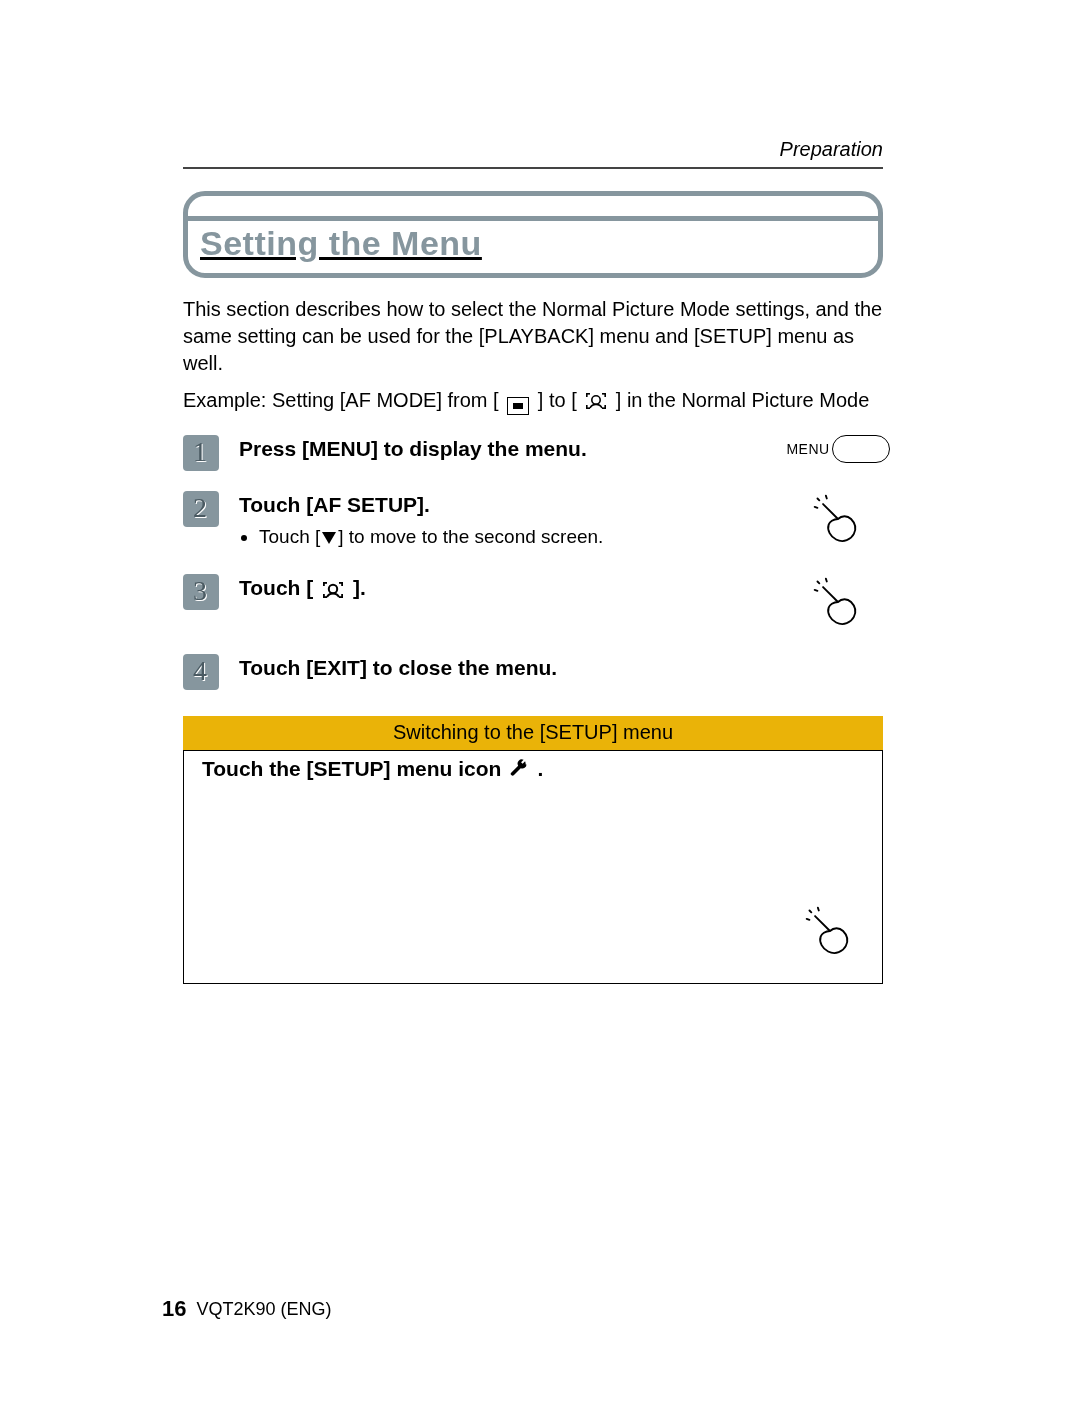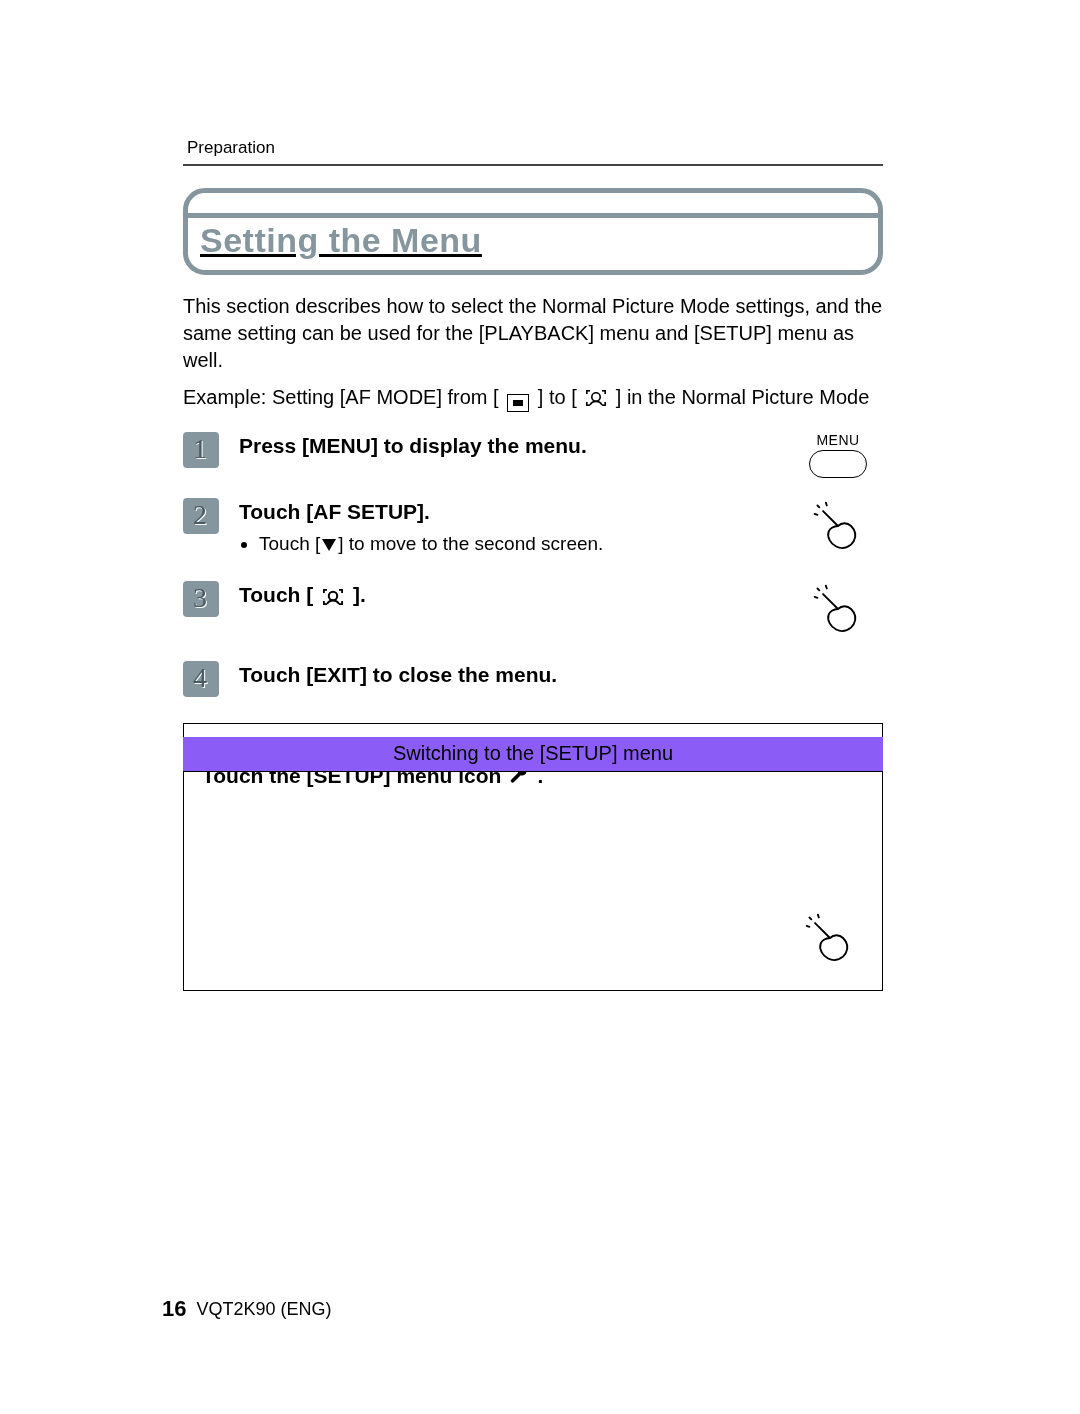--- a/index.html
+++ b/index.html
@@ -11,23 +11,25 @@
     color:#000;
     position:relative;
   }
   .page{
     position:absolute;
     left:183px;
     top:138px;
     width:700px;
   }
   .section-label{
-    font-size:17px;
+    font-style:italic;
+    font-size:20px;
     margin-bottom:6px;
     padding-left:4px;
+    text-align:right;
   }
   .hr{
     border-top:2px solid #444;
     margin-bottom:22px;
   }
   .title-box{
     border:5px solid #86969e;
     border-radius:22px;
     padding:6px 12px 10px 12px;
     position:relative;
@@ -139,21 +141,21 @@
   }
   .step-aside{
     width:90px;
     display:flex;
     justify-content:center;
     align-items:flex-start;
     flex-shrink:0;
   }
   .menu-btn{
     display:flex;
-    flex-direction:column;
+    flex-direction:row;
     align-items:center;
     gap:2px;
   }
   .menu-label{
     font-size:14px;
     letter-spacing:0.5px;
   }
   .menu-oval{
     width:56px;height:26px;
     border:1.5px solid #000;
@@ -167,22 +169,21 @@
     padding:40px 18px 16px 18px;
     min-height:210px;
   }
   .callout-tab{
     position:absolute;
     top:-1px;left:-1px;right:-1px;
     border-bottom:1.5px solid #000;
     text-align:center;
     padding:5px 0 6px 0;
     font-size:20px;
-    background:#8b5cf6;
-    margin-top:14px;
+    background:#eab308;
   }
   .callout-body{
     font-size:21px;
     font-weight:bold;
     display:flex;
     align-items:center;
     gap:8px;
   }
   .wrench-icon svg{width:20px;height:20px;vertical-align:-3px;}
   .callout .touch-hand{

